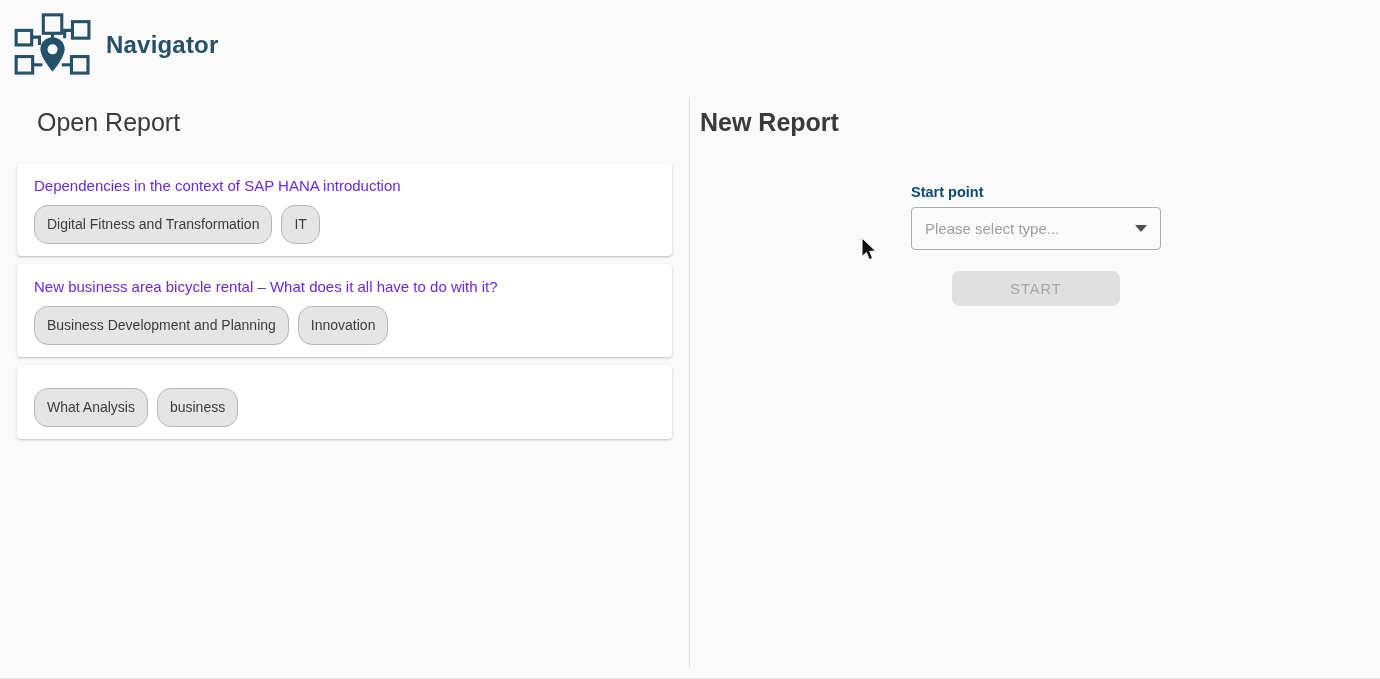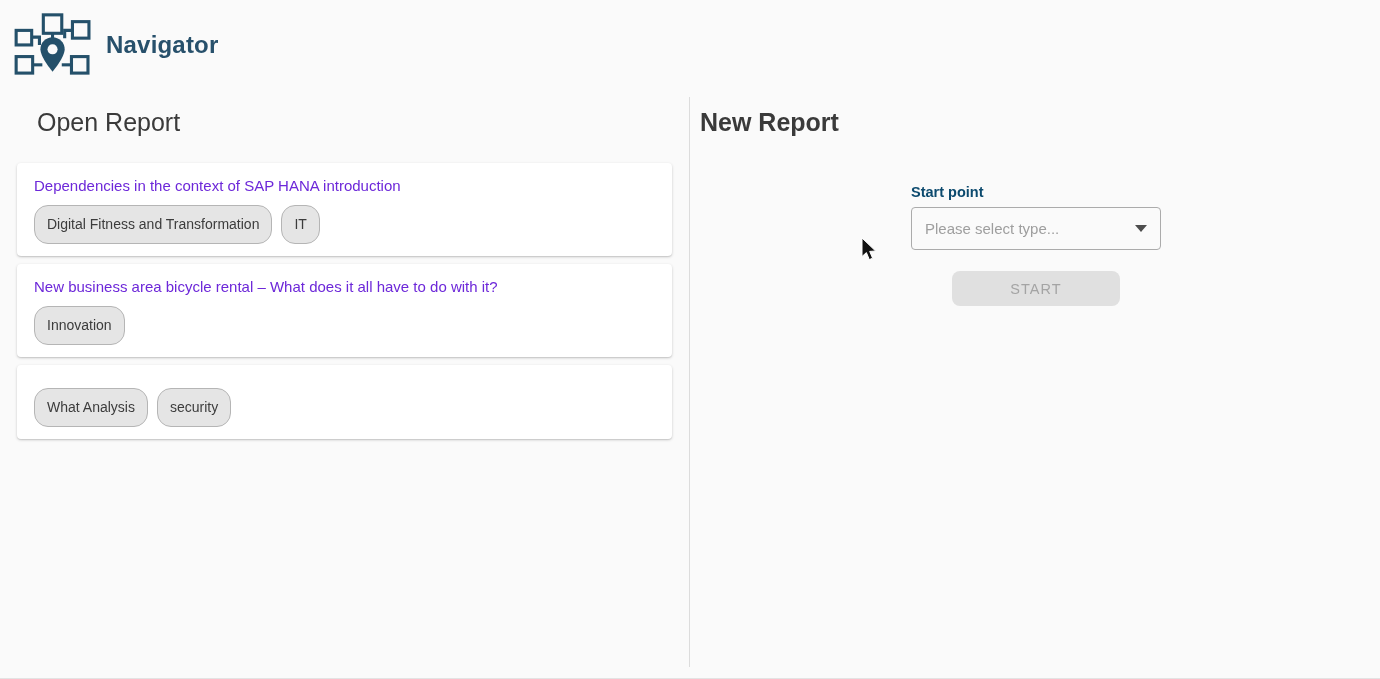--- a/index.html
+++ b/index.html
@@ -156,28 +156,29 @@
     <div class="card-title">Dependencies in the context of SAP HANA introduction</div>
     <div class="chips">
             <span class="chip">Digital Fitness and Transformation</span>
             <span class="chip">IT</span>
           </div>
   </div>
 
   <div class="card">
     <div class="card-title">New business area bicycle rental – What does it all have to do with it?</div>
     <div class="chips">
+            <span class="chip">Business Development and Planning</span>
             <span class="chip">Innovation</span>
           </div>
   </div>
 
   <div class="card">
     <div class="chips">
             <span class="chip">What Analysis</span>
-            <span class="chip">security</span>
+            <span class="chip">business</span>
           </div>
   </div>
 </div>
   </section>
 
   <section>
     <h1 class="panel-heading" id="new-report-heading">New Report</h1>
 
     <label class="start-point-label">Start point</label>
 

